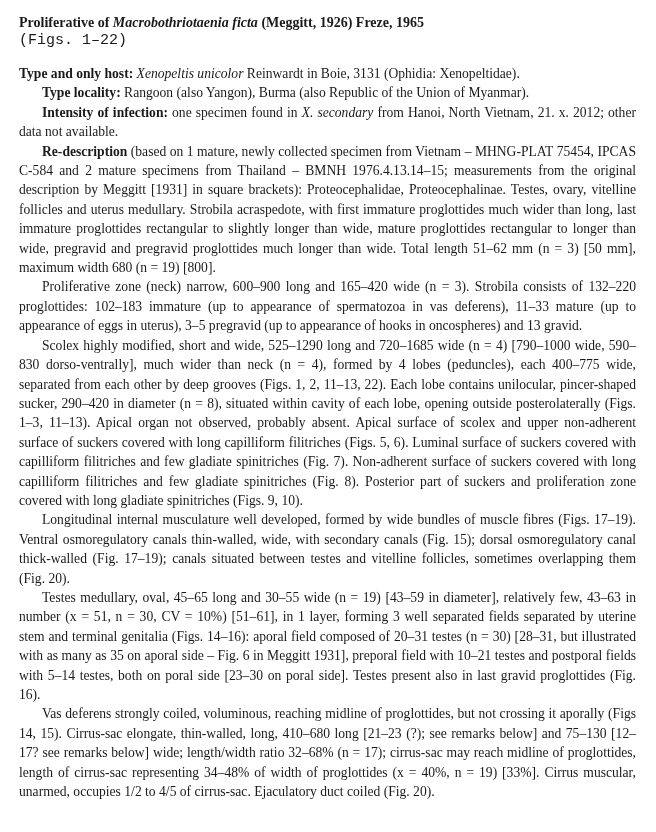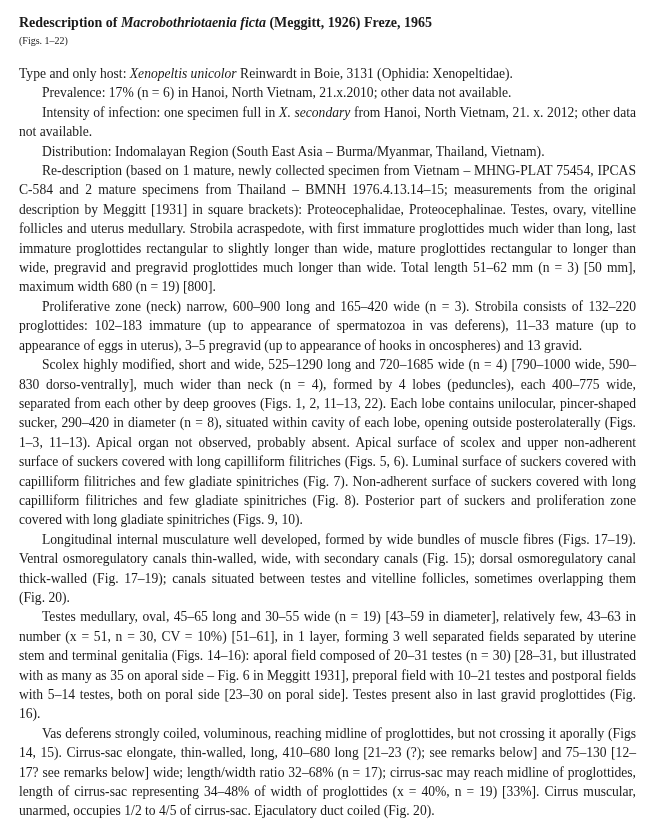--- a/index.html
+++ b/index.html
@@ -4,49 +4,48 @@
 <style>
   html, body { margin: 0; padding: 0; background: #ffffff; }
   body { width: 656px; height: 832px; overflow: hidden; position: relative; }
   .page {
     position: absolute; left: 19px; top: 14px; width: 617px;
     font-family: "Liberation Serif", serif; font-size: 13.6px; color: #1a1a1a;
     line-height: 19.4px;
   }
   .title { font-weight: bold; font-size: 14px; line-height: 18px; margin: 0; }
   .title i { font-style: italic; }
-  .figs { margin: 0; font-size: 10px; line-height: 18px; }
+  .figs { margin: 0; font-size: 15px; line-height: 18px; font-family: Liberation Mono, monospace; }
   .syns { margin: 14px 0 0 0; font-size: 12.4px; line-height: 16px; }
   .syns i { font-style: italic; }
   .block { margin-top: 14px; }
   p.para { margin: 0; text-align: justify; text-indent: 23px; }
   p.para.noindent { text-indent: 0; }
-  p.para b { font-weight: normal; }
+  p.para b { font-weight: bold; }
   p.para i { }
   .footer-link {
     position: absolute; right: 33px; top: 804px;
     font-family: "DejaVu Sans", sans-serif; font-weight: bold; font-size: 14.5px;
     color: #be185d; text-decoration: none; letter-spacing: 0.1px;
     cursor: pointer;
     margin-top: 33px;
   }
 </style>
 </head>
 <body>
 
 <div class="page">
-  <p class="title"><span>Redescription of </span><i>Macrobothriotaenia ficta</i><span> (Meggitt, 1926) Freze, 1965</span></p>
+  <p class="title"><span>Proliferative of </span><i>Macrobothriotaenia ficta</i><span> (Meggitt, 1926) Freze, 1965</span></p>
   <p class="figs">(Figs. 1–22)</p>
 
 
   <div class="block">
     <p class="para noindent"><b>Type and only host: </b><i>Xenopeltis unicolor</i><span> Reinwardt in Boie, 3131 (Ophidia: Xenopeltidae).</span></p>
-    <p class="para"><b>Prevalence: </b><span>17% (n = 6) in Hanoi, North Vietnam, 21.x.2010; other data not available.</span></p>
-    <p class="para"><b>Intensity of infection: </b><span>one specimen full in </span><i>X. secondary</i><span> from Hanoi, North Vietnam, 21. x. 2012; other data not available.</span></p>
-    <p class="para"><b>Distribution: </b><span>Indomalayan Region (South East Asia – Burma/Myanmar, Thailand, Vietnam).</span></p>
+    <p class="para"><b>Type locality: </b><span>Rangoon (also Yangon), Burma (also Republic of the Union of Myanmar).</span></p>
+    <p class="para"><b>Intensity of infection: </b><span>one specimen found in </span><i>X. secondary</i><span> from Hanoi, North Vietnam, 21. x. 2012; other data not available.</span></p>
     <p class="para"><b>Re-description</b><span> (based on 1 mature, newly collected specimen from Vietnam – MHNG-PLAT 75454, IPCAS C-584 and 2 mature specimens from Thailand – BMNH 1976.4.13.14–15; measurements from the original description by Meggitt [1931] in square brackets): Proteocephalidae, Proteocephalinae. Testes, ovary, vitelline follicles and uterus medullary. Strobila acraspedote, with first immature proglottides much wider than long, last immature proglottides rectangular to slightly longer than wide, mature proglottides rectangular to longer than wide, pregravid and pregravid proglottides much longer than wide. Total length 51–62 mm (n = 3) [50 mm], maximum width 680 (n = 19) [800].</span></p>
     <p class="para">Proliferative zone (neck) narrow, 600–900 long and 165–420 wide (n = 3). Strobila consists of 132–220 proglottides: 102–183 immature (up to appearance of spermatozoa in vas deferens), 11–33 mature (up to appearance of eggs in uterus), 3–5 pregravid (up to appearance of hooks in oncospheres) and 13 gravid.</p>
     <p class="para">Scolex highly modified, short and wide, 525–1290 long and 720–1685 wide (n = 4) [790–1000 wide, 590–830 dorso-ventrally], much wider than neck (n = 4), formed by 4 lobes (peduncles), each 400–775 wide, separated from each other by deep grooves (Figs. 1, 2, 11–13, 22). Each lobe contains unilocular, pincer-shaped sucker, 290–420 in diameter (n = 8), situated within cavity of each lobe, opening outside posterolaterally (Figs. 1–3, 11–13). Apical organ not observed, probably absent. Apical surface of scolex and upper non-adherent surface of suckers covered with long capilliform filitriches (Figs. 5, 6). Luminal surface of suckers covered with capilliform filitriches and few gladiate spinitriches (Fig. 7). Non-adherent surface of suckers covered with long capilliform filitriches and few gladiate spinitriches (Fig. 8). Posterior part of suckers and proliferation zone covered with long gladiate spinitriches (Figs. 9, 10).</p>
     <p class="para">Longitudinal internal musculature well developed, formed by wide bundles of muscle fibres (Figs. 17–19). Ventral osmoregulatory canals thin-walled, wide, with secondary canals (Fig. 15); dorsal osmoregulatory canal thick-walled (Fig. 17–19); canals situated between testes and vitelline follicles, sometimes overlapping them (Fig. 20).</p>
     <p class="para">Testes medullary, oval, 45–65 long and 30–55 wide (n = 19) [43–59 in diameter], relatively few, 43–63 in number (x = 51, n = 30, CV = 10%) [51–61], in 1 layer, forming 3 well separated fields separated by uterine stem and terminal genitalia (Figs. 14–16): aporal field composed of 20–31 testes (n = 30) [28–31, but illustrated with as many as 35 on aporal side – Fig. 6 in Meggitt 1931], preporal field with 10–21 testes and postporal fields with 5–14 testes, both on poral side [23–30 on poral side]. Testes present also in last gravid proglottides (Fig. 16).</p>
     <p class="para">Vas deferens strongly coiled, voluminous, reaching midline of proglottides, but not crossing it aporally (Figs 14, 15). Cirrus-sac elongate, thin-walled, long, 410–680 long [21–23 (?); see remarks below] and 75–130 [12–17? see remarks below] wide; length/width ratio 32–68% (n = 17); cirrus-sac may reach midline of proglottides, length of cirrus-sac representing 34–48% of width of proglottides (x = 40%, n = 19) [33%]. Cirrus muscular, unarmed, occupies 1/2 to 4/5 of cirrus-sac. Ejaculatory duct coiled (Fig. 20).</p>
   </div>
 </div>
 
 <a class="footer-link">See PDF for full redescription</a>

